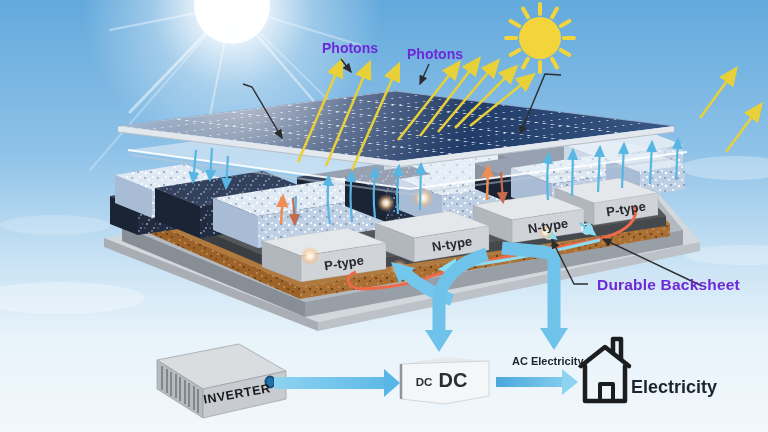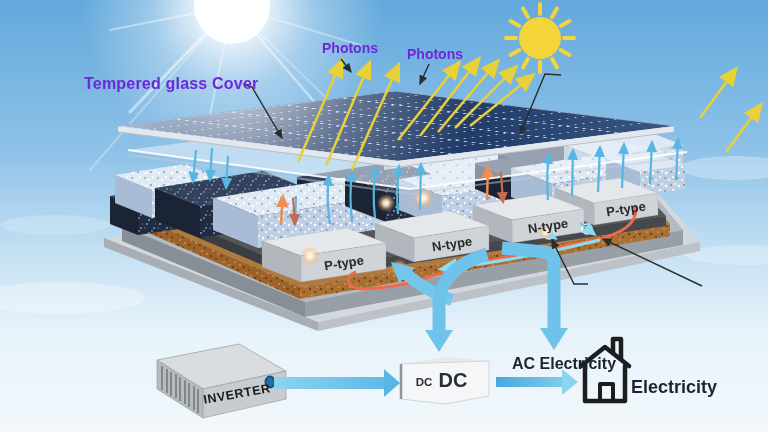--- a/index.html
+++ b/index.html
@@ -7,21 +7,21 @@
          font-family:"Liberation Sans",sans-serif;}
   .stage svg{position:absolute;left:0;top:0;}
   .lbl{position:absolute;white-space:nowrap;color:#6d28d9;font-weight:600;z-index:5;}
   .lbl-lg{font-size:16px;letter-spacing:.2px;}
   .lbl-md{font-size:14px;}
   .blk{font-size:13px;transform:translate(-50%,-50%) rotate(-9deg);color:#26292e;}
   .inv{font-size:12.5px;font-weight:700;letter-spacing:.6px;color:#17191b;
        transform:translate(-50%,-50%) rotate(-10deg);}
   .dc-s{font-size:11.5px;font-weight:700;color:#2a2d31;transform:translate(-50%,-50%);}
   .dc-l{font-size:20px;font-weight:600;color:#2a2d31;transform:translate(-50%,-50%);}
-  .flow{font-size:16px;color:#1d242e;}
+  .flow{font-size:11px;color:#1d242e;}
 </style>
 </head>
 <body>
 
 <div class="stage">
 <svg width="768" height="432" viewBox="0 0 768 432">
   <defs>
     <linearGradient id="sky" x1="0" y1="0" x2="0" y2="1">
       <stop offset="0" stop-color="#63a9dc"></stop>
           <stop offset="0.35" stop-color="#8ec2e8"></stop>
@@ -409,23 +409,23 @@
   <g fill="none" stroke="#2a2d30" stroke-width="1.4">
     <path d="M243,84 L252,87 L282,138" marker-end="url(#mbk)"></path>
     <path d="M341,59 L351,72" marker-end="url(#mbk)"></path>
     <path d="M429,64 L420,84" marker-end="url(#mbk)"></path>
     <path d="M561,75 L545,74 L520,134" marker-end="url(#mbk)"></path>
     <path d="M588,284 L574,284 L552,240" marker-end="url(#mbk)"></path>
     <path d="M702,286 L603,239" marker-end="url(#mbk)"></path>
   </g>
 </svg>
 
-<div class="lbl lbl-lg" style="left:84px;top:75px;">Tempered glass Cover</div>
 <div class="lbl lbl-md" style="left:322px;top:40px;">Photons</div>
 <div class="lbl lbl-md" style="left:407px;top:46px;">Photons</div>
+<div class="lbl lbl-lg" style="left:597px;top:276px;font-size:15.5px;">Durable Backsheet</div>
 
 <div class="lbl blk" style="left:344px;top:263px;">P-type</div>
 <div class="lbl blk" style="left:452px;top:244px;">N-type</div>
 <div class="lbl blk" style="left:548px;top:226px;">N-type</div>
 <div class="lbl blk" style="left:626px;top:209px;">P-type</div>
 
 <div class="lbl inv" style="left:237px;top:394px;">INVERTER</div>
 <div class="lbl dc-s" style="left:424px;top:382px;">DC</div>
 <div class="lbl dc-l" style="left:453px;top:380px;">DC</div>
 <div class="lbl flow" style="left:512px;top:355px;">AC Electricity</div>

